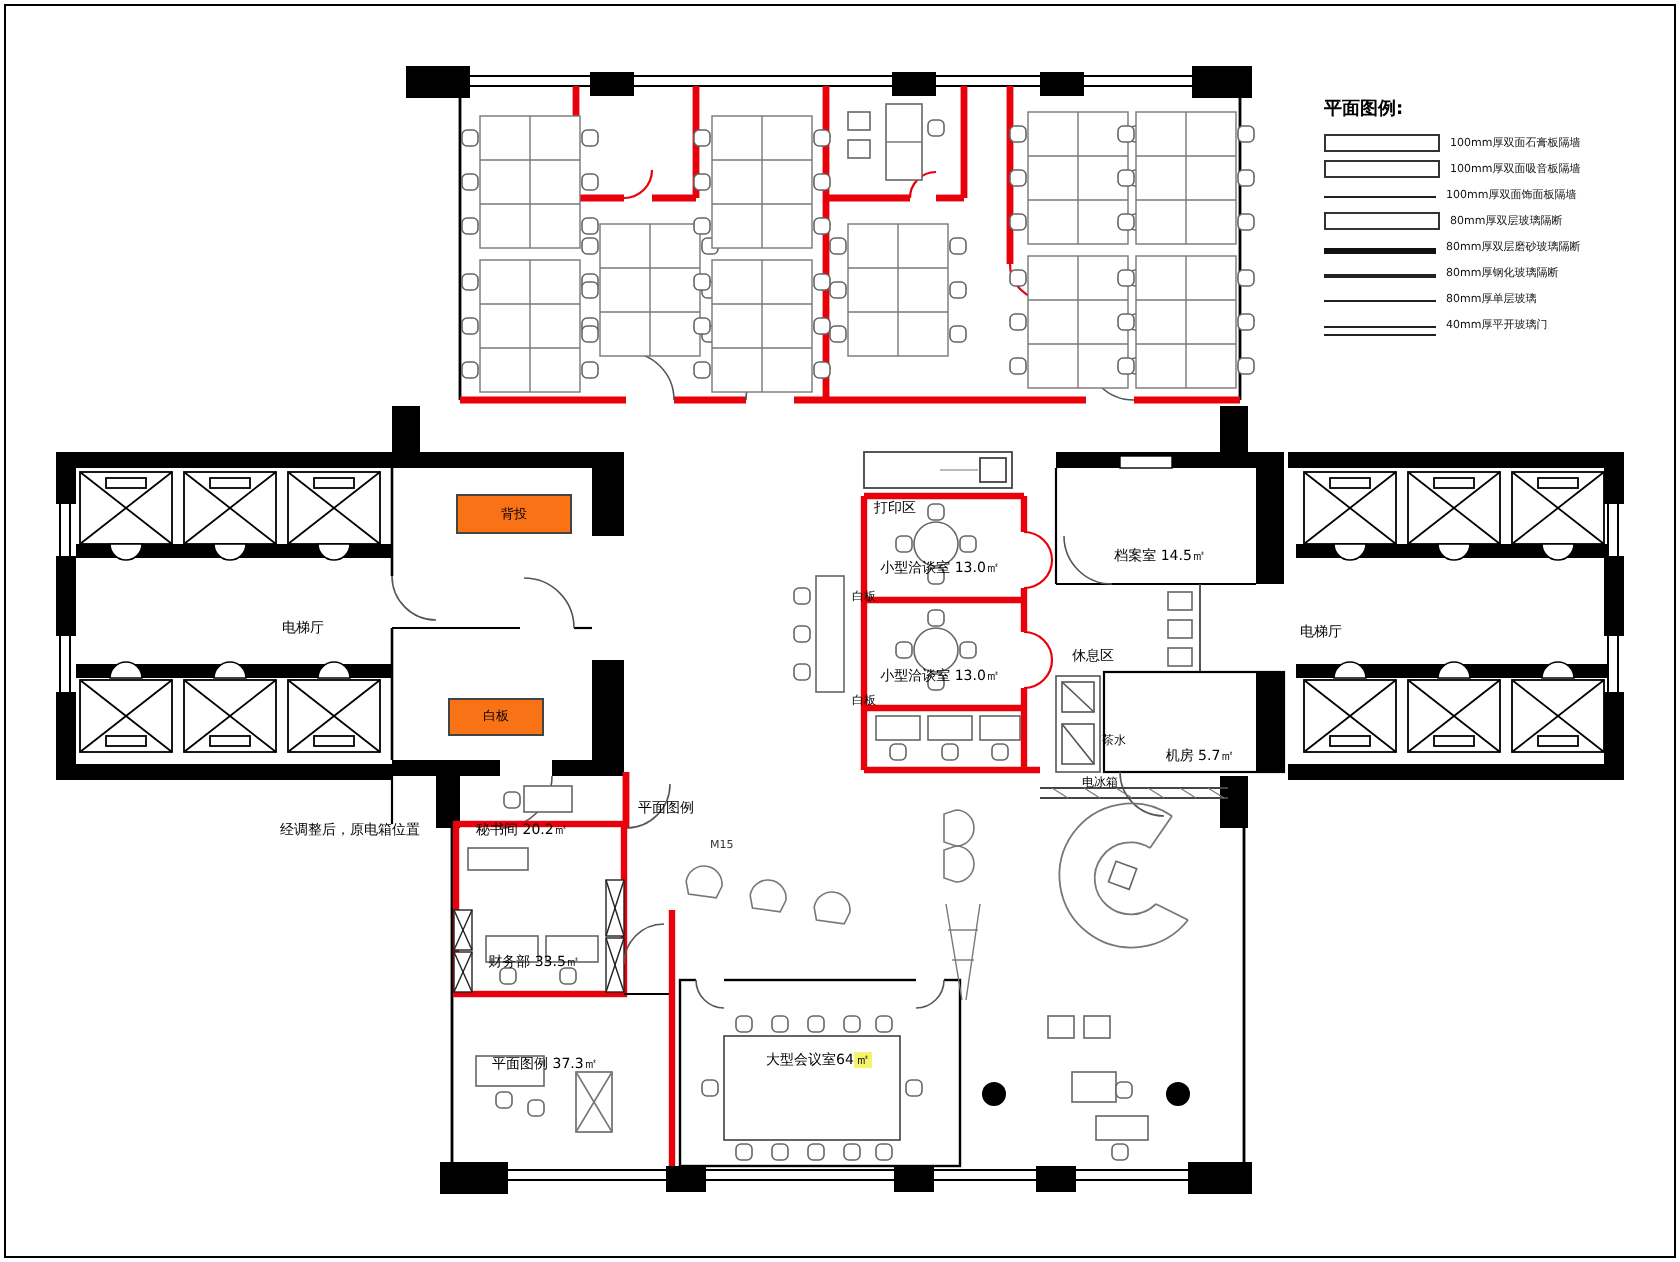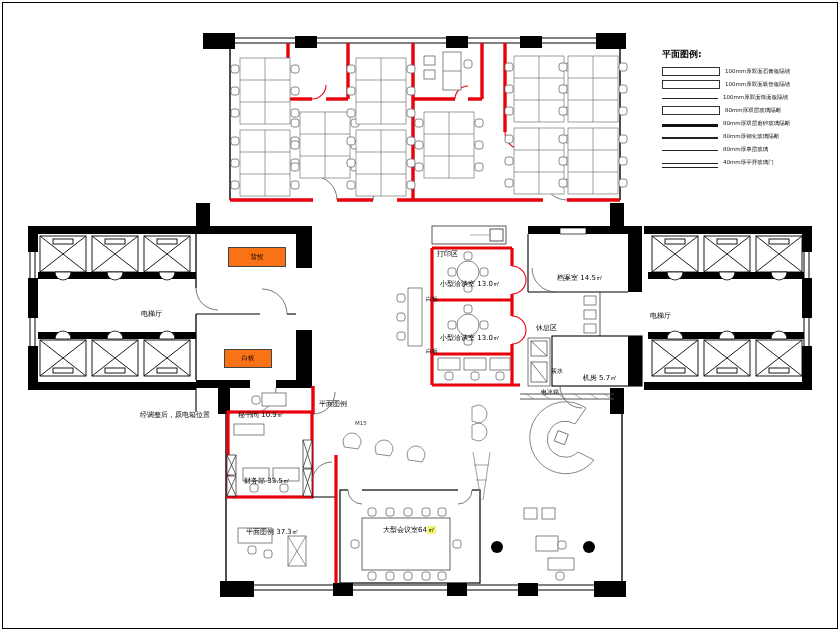--- a/index.html
+++ b/index.html
@@ -424,21 +424,21 @@
   </div>
 
   <div class="lbl" style="left:141px;top:291px">电梯厅</div>
   <div class="lbl" style="left:650px;top:293px">电梯厅</div>
 
   <div class="boxlbl" style="left:228px;top:247px;width:56px;height:18px">背投</div>
   <div class="boxlbl" style="left:224px;top:349px;width:46px;height:17px">白板</div>
 
   <div class="lbl" style="left:140px;top:392px">经调整后，原电箱位置</div>
   <div class="lbl" style="left:238px;top:392px">
-    <span>秘书间</span> <span>10.9㎡</span>
+    <span>秘书间</span> <span>20.2㎡</span>
   </div>
   <div class="lbl" style="left:319px;top:381px">平面图例</div>
   <div class="lbl tiny" style="left:355px;top:401px">M15</div>
 
   <div class="lbl ctr" style="left:267px;top:458px">
     <span>财务部</span> <span>33.5㎡</span>
   </div>
   <div class="lbl" style="left:246px;top:509px">
     <span>平面图例</span> <span>37.3㎡</span>
   </div>

